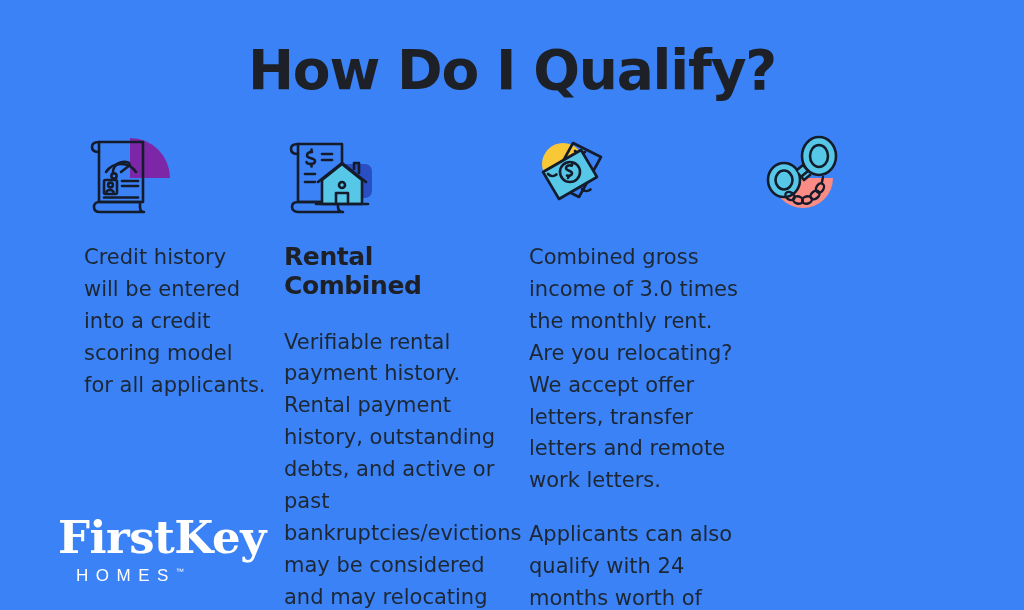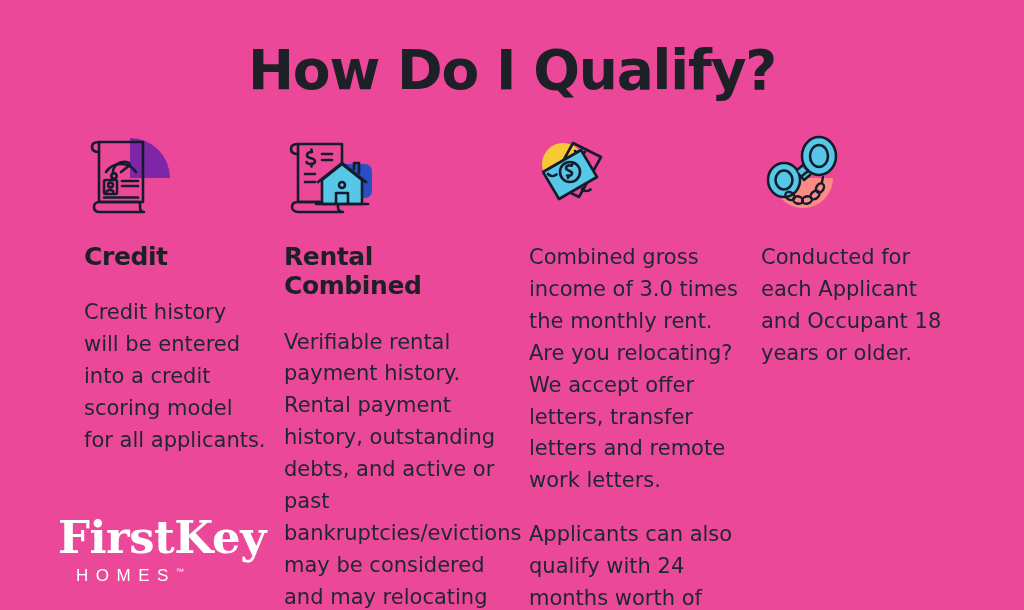--- a/index.html
+++ b/index.html
@@ -10,21 +10,21 @@
     width: 1024px;
     height: 610px;
     overflow: hidden;
     background: #57c7e8;
     font-family: "Liberation Sans", sans-serif;
   }
   .poster {
     position: relative;
     width: 1024px;
     height: 610px;
-    background: #ec4899;
+    background: #3b82f6;
     box-sizing: border-box;
   }
 
   
   .title {
     position: absolute;
     top: 42px;
     left: 0;
     width: 1024px;
     text-align: center;
@@ -151,21 +151,20 @@
             <rect x="20" y="50" width="13" height="14" rx="1.5"></rect>
             <circle cx="26.5" cy="55" r="2.4"></circle>
             <path d="M22.5 62 c0.8 -2.6 6 -2.6 7 0"></path>
 
             <path d="M38 51 h16"></path>
             <path d="M38 56 h16"></path>
             <path d="M20 67.5 h34"></path>
           </g>
         </svg>
       </div>
-      <h2 class="col-heading">Credit</h2>
       <p class="col-body">Credit history will be entered into a credit scoring model for all applicants.</p>
     </div>
 
     <div class="col col-rental">
       <div class="icon-wrap">
         <svg width="110" height="90" viewBox="0 0 110 90" aria-hidden="true">
 
           <rect x="54" y="34" width="34" height="34" rx="7" fill="#2a4fc4"></rect>
 
           <g fill="none" stroke="#141c2b" stroke-width="2.6" stroke-linecap="round" stroke-linejoin="round">
@@ -248,21 +247,20 @@
           <g fill="none" stroke="#141c2b" stroke-width="2.4" stroke-linecap="round" stroke-linejoin="round">
             <ellipse cx="29" cy="66" rx="5" ry="3.6" transform="rotate(35 29 66)"></ellipse>
             <ellipse cx="37" cy="70" rx="5" ry="3.6" transform="rotate(15 37 70)"></ellipse>
             <ellipse cx="46" cy="70" rx="5" ry="3.6" transform="rotate(-15 46 70)"></ellipse>
             <ellipse cx="54" cy="65" rx="5" ry="3.6" transform="rotate(-40 54 65)"></ellipse>
             <ellipse cx="59" cy="58" rx="5" ry="3.6" transform="rotate(-60 59 58)"></ellipse>
             <path d="M61 52 l1 -5"></path>
           </g>
         </svg>
       </div>
-      <p class="col-body">Conducted for each Applicant and Occupant 18 years or older.</p>
     </div>
 
   </div>
 
   <div class="logo">
     <span class="logo-word">FirstKey</span>
     <span class="logo-sub"><span>HOMES</span><span class="logo-tm">™</span></span>
   </div>
 
 </div>

